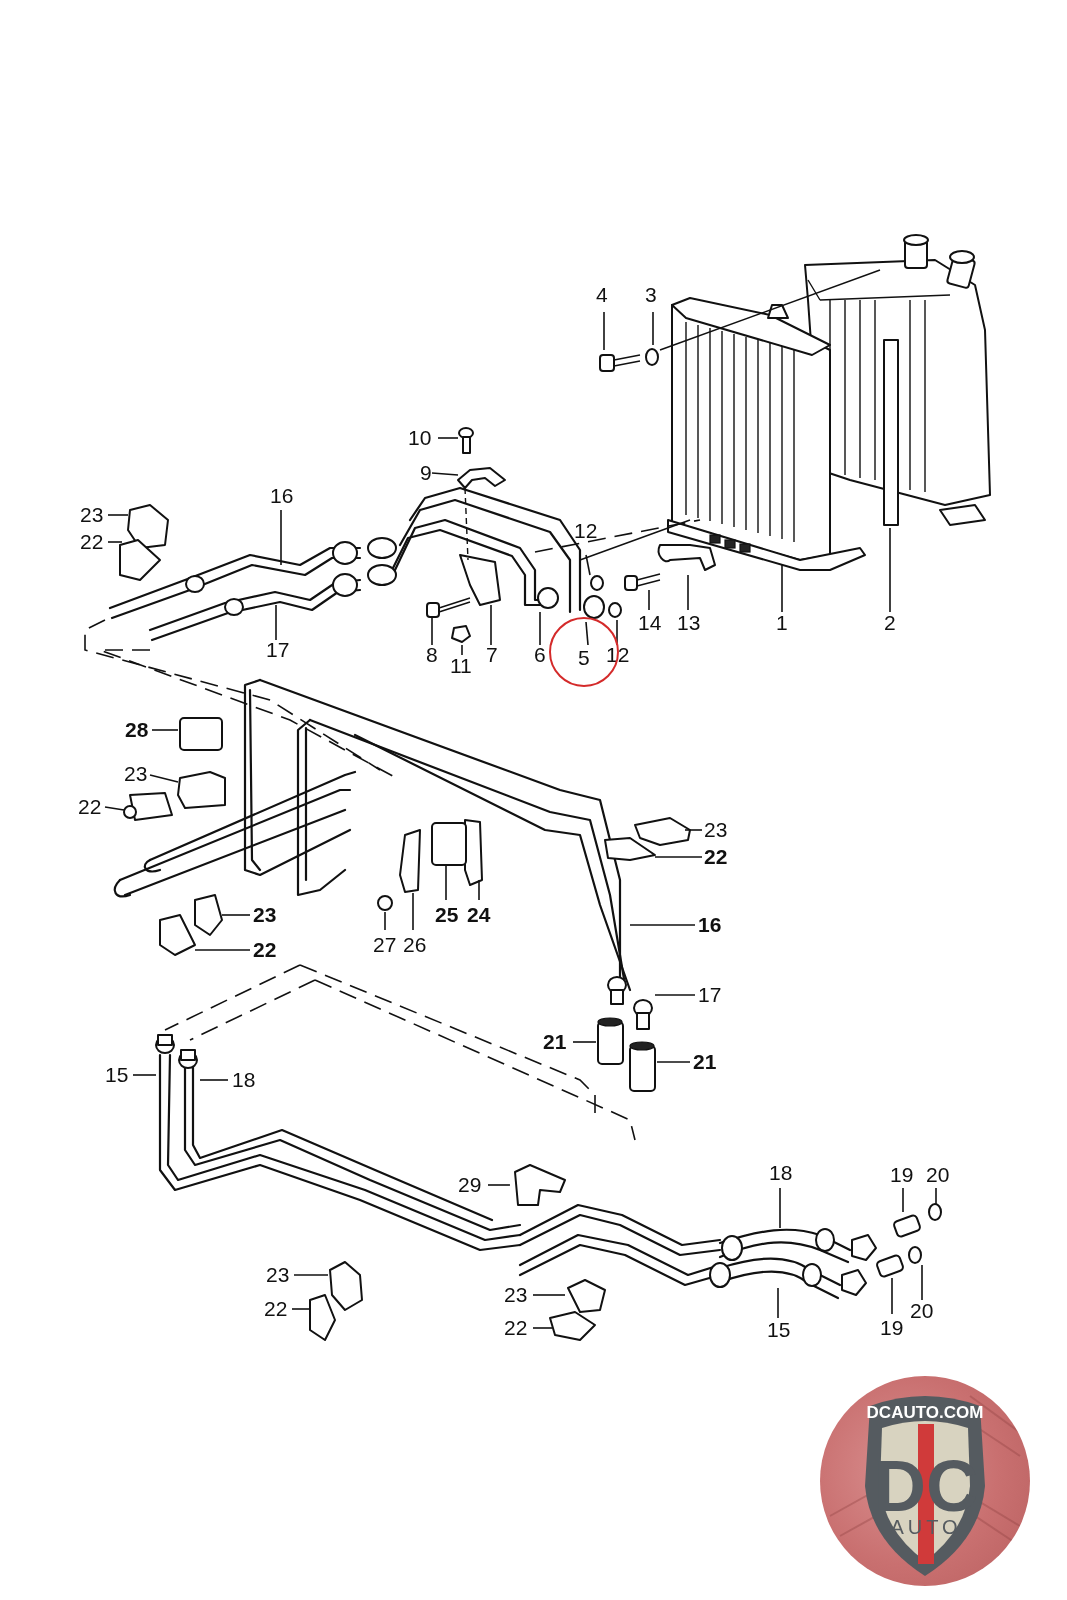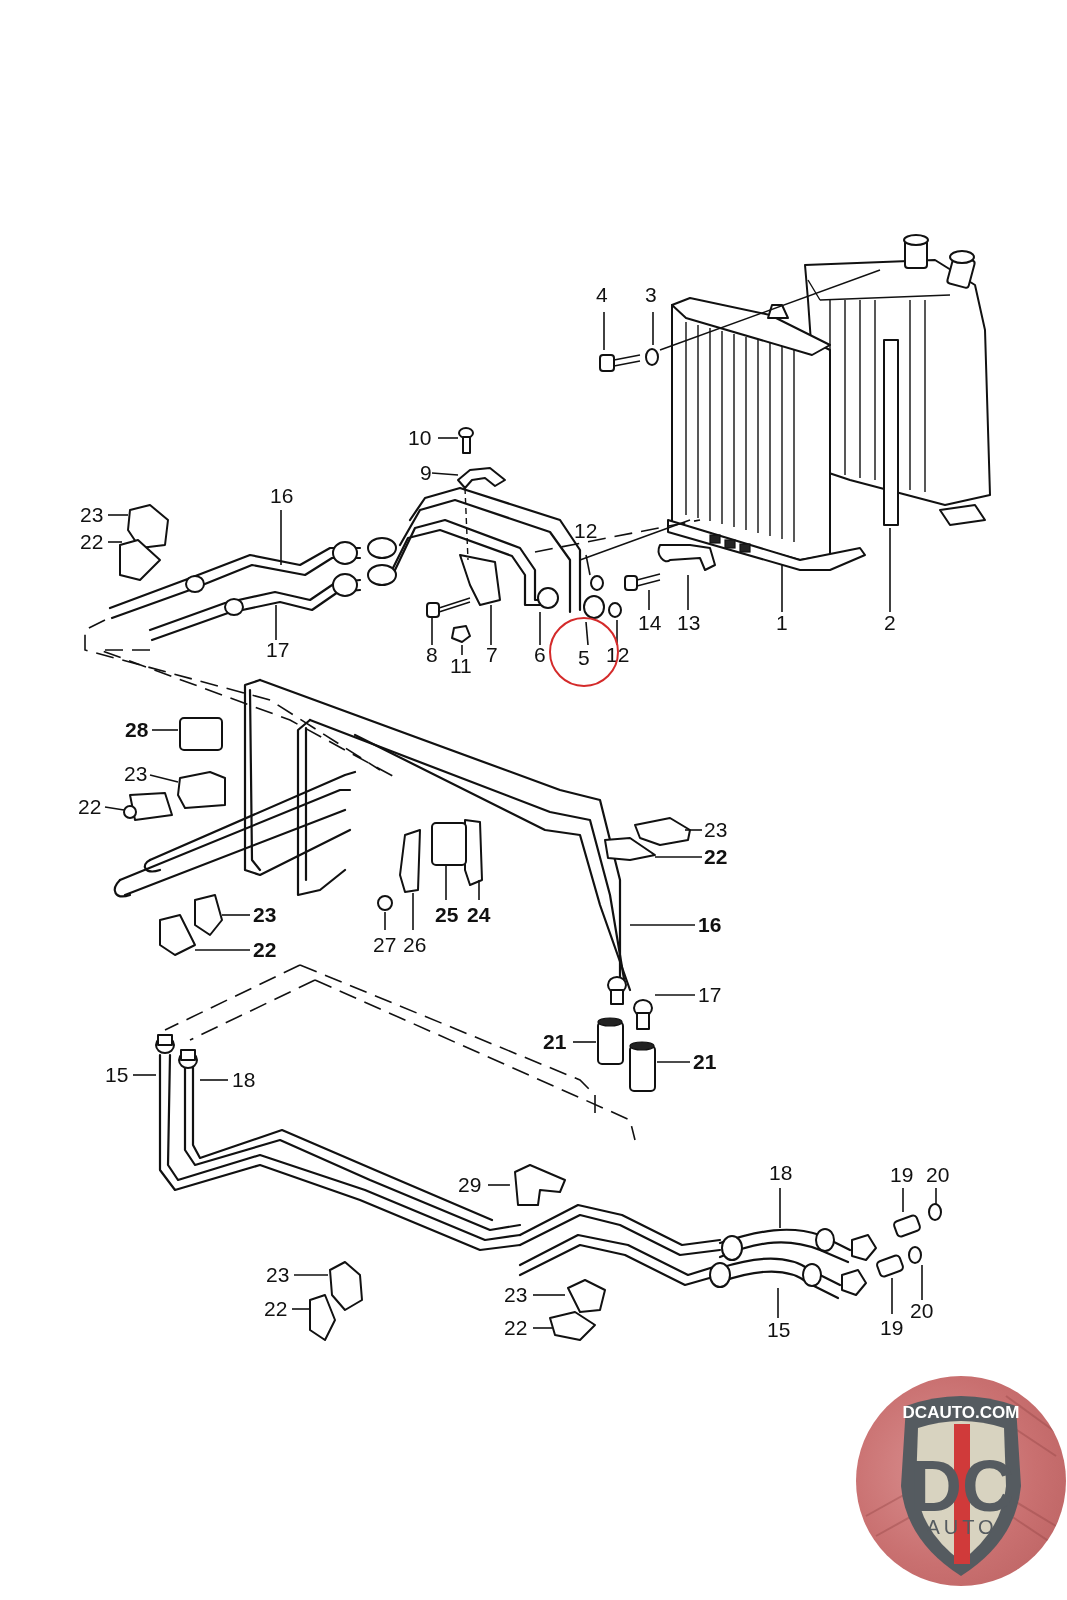--- a/index.html
+++ b/index.html
@@ -6,21 +6,21 @@
   body { width:1067px; height:1600px; position:relative; overflow:hidden; font-family:"Liberation Sans", sans-serif; }
   #diagram { position:absolute; left:0; top:0; width:1067px; height:1600px; }
   .ln { fill:none; stroke:#111; stroke-width:2.2; stroke-linecap:round; stroke-linejoin:round; }
   .thin { fill:none; stroke:#111; stroke-width:1.4; }
   .dash { fill:none; stroke:#111; stroke-width:1.6; stroke-dasharray:18 9; }
   .part { fill:#fff; stroke:#111; stroke-width:2; stroke-linejoin:round; }
   .dark { fill:#222; stroke:#111; stroke-width:1.2; }
   .lbl { font-family:"Liberation Sans", sans-serif; font-size:21px; fill:#111; }
   .lblb { font-family:"Liberation Sans", sans-serif; font-size:21px; fill:#111; font-weight:bold; }
   .leader { stroke:#111; stroke-width:1.6; }
-  #logo { position:absolute; left:856px; top:1376px; width:210px; height:210px; border-radius:50%;
+  #logo { position:absolute; left:820px; top:1376px; width:210px; height:210px; border-radius:50%;
           background: radial-gradient(circle at 40% 45%, #d98f8f 0%, #c97070 55%, #b85f5f 100%); overflow:hidden; }
   #logo svg { width:100%; height:100%; }
 </style>
 </head>
 <body>
 
 <svg id="diagram" viewBox="0 0 1067 1600" xmlns="http://www.w3.org/2000/svg">
 
   <g>
 

